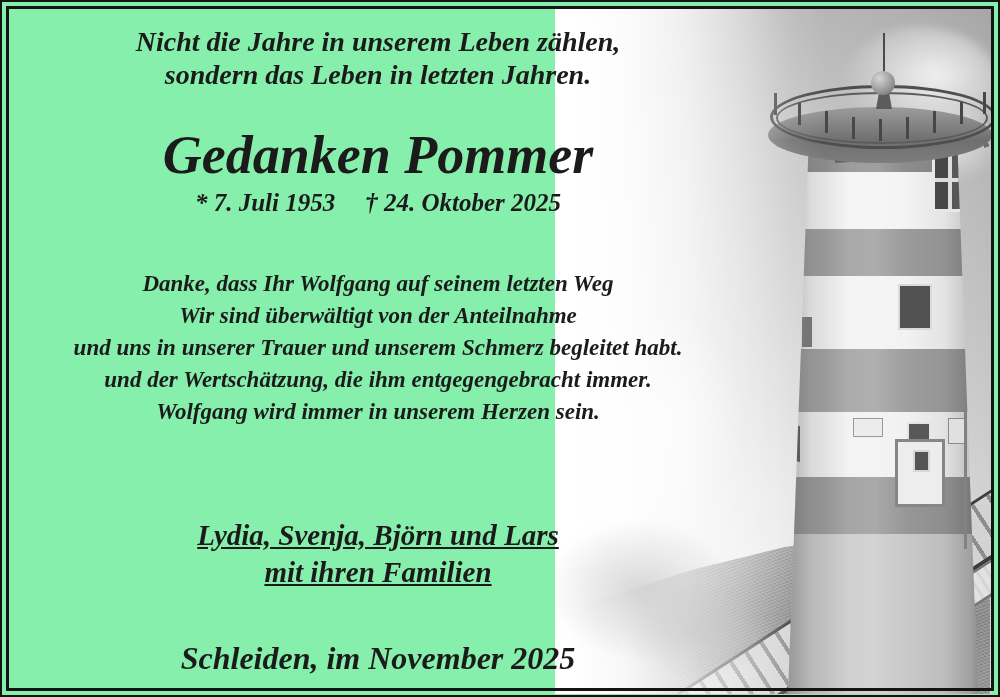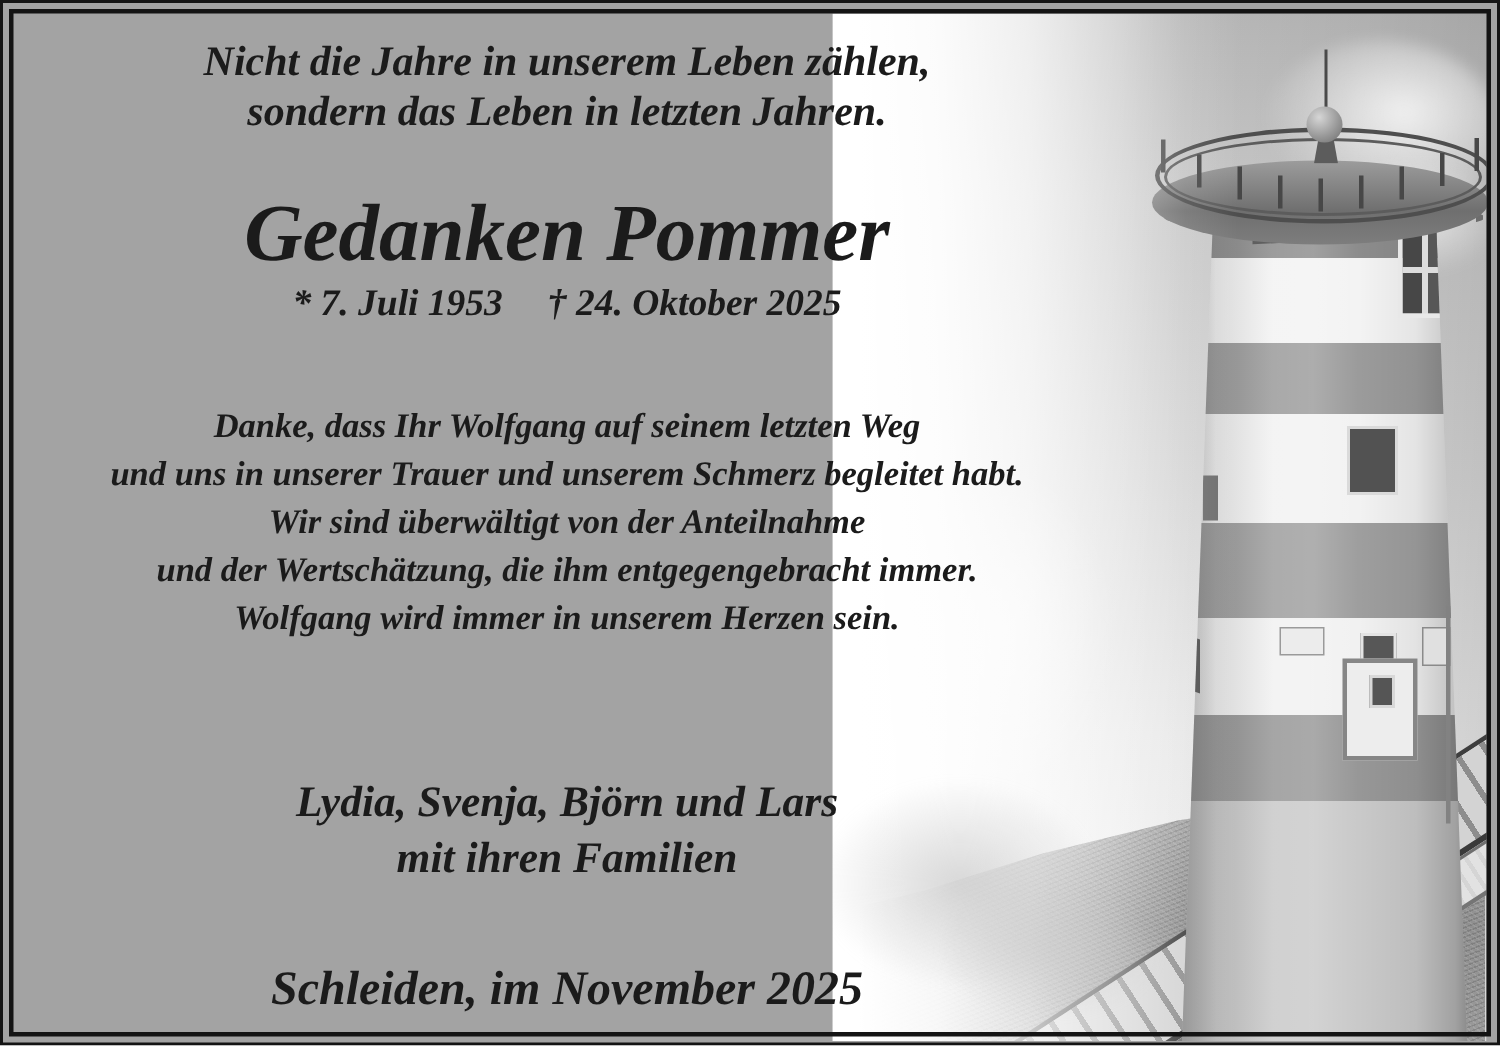--- a/index.html
+++ b/index.html
@@ -1,17 +1,17 @@
 <!DOCTYPE html>
 <html><head>
 <meta charset="utf-8">
 <style>
   html,body{margin:0;padding:0;background:#fff;}
   .canvas{
-    position:relative;width:1000px;height:697px;background:#a3a3a3;overflow:hidden;
+    position:relative;width:1000px;height:697px;background:#86efac;overflow:hidden;
     font-family:"Liberation Serif","DejaVu Serif",serif;color:#1b1b1b;
   }
   
   .frame-outer{position:absolute;inset:0;border:2px solid #141414;z-index:7;pointer-events:none;}
   .frame-inner{position:absolute;inset:6px;border:3px solid #141414;z-index:7;pointer-events:none;}
 
   
   .photo{position:absolute;left:555px;top:9px;right:9px;bottom:3px;overflow:hidden;z-index:1;}
   .photo *{position:absolute;}
   .sky{inset:0;
@@ -101,21 +101,21 @@
     background:radial-gradient(ellipse, rgba(200,200,200,.5), rgba(200,200,200,0) 70%);}
 
   
   .txt{position:absolute;left:8px;width:740px;text-align:center;z-index:6;
     font-style:italic;font-weight:700;white-space:nowrap;}
   .epigraph{top:25px;font-size:28px;line-height:33px;}
   .name{top:126px;font-size:54px;line-height:58px;}
   .dates{top:188px;font-size:25px;line-height:30px;}
   .dates .death{margin-left:30px;display:inline-block;}
   .thanks{top:268px;font-size:23px;line-height:32px;}
-  .family{top:517px;font-size:29px;line-height:37px;}
+  .family{top:517px;font-size:29px;line-height:37px;text-decoration:underline;}
   .closing{top:642px;font-size:32px;line-height:32px;}
 </style>
 </head>
 <body>
 
 <div class="canvas">
 
   <div class="photo">
     <div class="sky"></div>
     <div class="cloud cloud-tr1"></div>
@@ -182,22 +182,22 @@
   </div>
 
   <div class="txt name">Gedanken Pommer</div>
 
   <div class="txt dates">
     <span class="birth">* 7. Juli 1953</span><span class="death">† 24. Oktober 2025</span>
   </div>
 
   <div class="txt thanks">
     <div>Danke, dass Ihr Wolfgang auf seinem letzten Weg</div>
+    <div>Wir sind überwältigt von der Anteilnahme</div>
     <div>und uns in unserer Trauer und unserem Schmerz begleitet habt.</div>
-    <div>Wir sind überwältigt von der Anteilnahme</div>
     <div>und der Wertschätzung, die ihm entgegengebracht immer.</div>
     <div>Wolfgang wird immer in unserem Herzen sein.</div>
   </div>
 
   <div class="txt family">
     <div>Lydia, Svenja, Björn und Lars</div>
     <div>mit ihren Familien</div>
   </div>
 
   <div class="txt closing">Schleiden, im November 2025</div>

